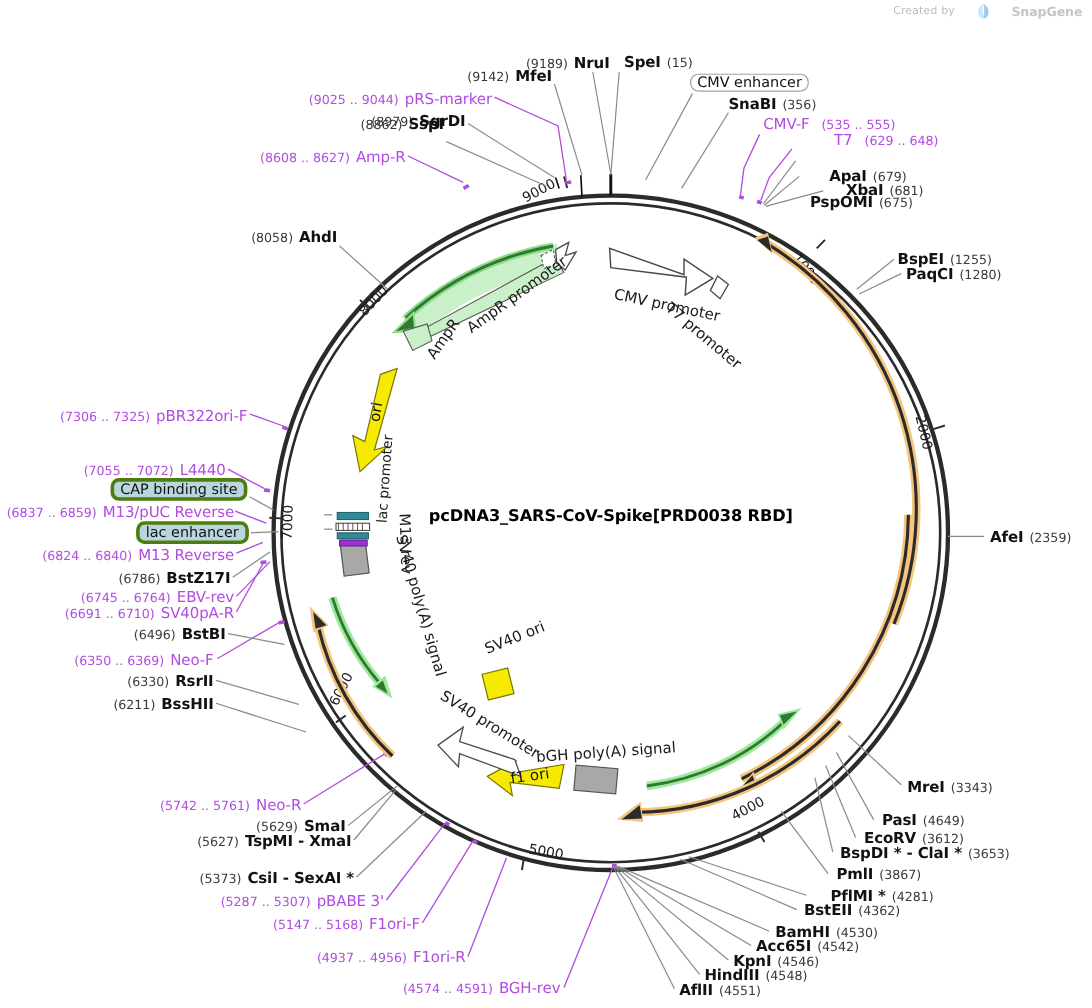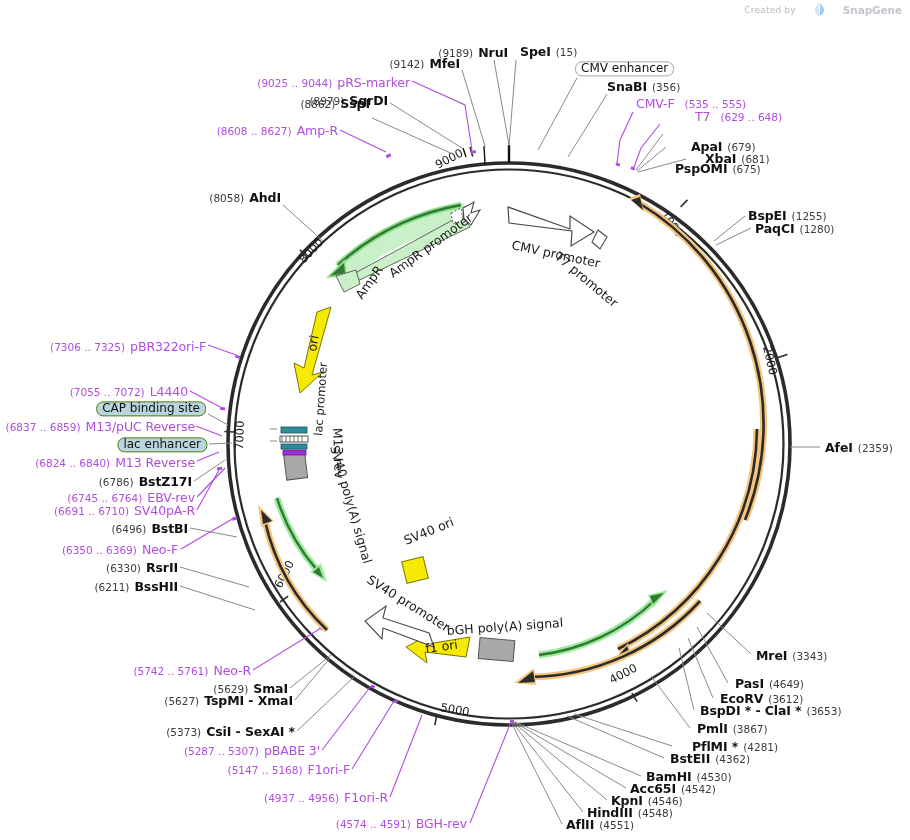--- a/index.html
+++ b/index.html
@@ -20,21 +20,21 @@
   .lbl{position:absolute;white-space:nowrap;line-height:1.02;}
   .lbl.r{transform:translate(-100%,-50%);}   
   .lbl.l{transform:translate(0,-50%);}    
   .pos{font-size:10.5px;color:#3a3a3a;font-weight:400;}
   .nm{font-size:12.5px;color:#111;font-weight:bold;letter-spacing:-.1px;}
   .pur{color:#b14ce0;}
   .pur .pos{color:#b14ce0;font-size:10.5px;font-weight:400;}
   .pur .nm{color:#b14ce0;font-weight:400;font-size:12.5px;}
   .sp{display:inline-block;width:5px;}
   .boxed{
-    display:inline-block;border:1px solid #4d7c0f;border-radius:7px;
+    display:inline-block;border:3px solid #4d7c0f;border-radius:7px;
     background:#b9d6de;padding:0px 5px 1px 5px;font-size:12px;color:#111;
   }
   .plain-box{
     display:inline-block;border:1px solid #a3a3a3;border-radius:7px;
     background:#fff;padding:0px 5px 1px 5px;font-size:12px;color:#111;
   }
   #title{
     position:absolute;left:509px;top:430px;transform:translate(-50%,-50%);
     text-align:center;white-space:nowrap;
   }
@@ -334,20 +334,21 @@
     <text class="arcl" transform="translate(333,428) rotate(88)">M13 rev</text>
     <text class="arcl" transform="translate(330,447) rotate(74)">SV40 poly(A) signal</text>
     <text class="arcl" transform="translate(406,545) rotate(-22)">SV40 ori</text>
     <text class="arcl" transform="translate(366,582) rotate(32)">SV40 promoter</text>
     <text class="arcl" transform="translate(426,653) rotate(-8)" fill="#1a1a1a">f1 ori</text>
     <text class="arcl" transform="translate(447,635) rotate(-4)">bGH poly(A) signal</text>
   </g>
 </svg>
 
 <div id="title">
+  <div class="t1">pcDNA3_SARS-CoV-Spike[PRD0038 RBD]</div>
 </div>
 
 <div class="lbl r" style="left:492px;top:52px;margin-left:16px;">
   <span class="pos">(9189)</span><span class="sp"></span><span class="nm">NruI</span>
 </div>
 <div class="lbl r" style="left:460px;top:63px;">
   <span class="pos">(9142)</span><span class="sp"></span><span class="nm">MfeI</span>
 </div>
 <div class="lbl r pur" style="left:410px;top:82px;">
   <span class="pos">(9025 .. 9044)</span><span class="sp"></span><span class="nm">pRS-marker</span>

